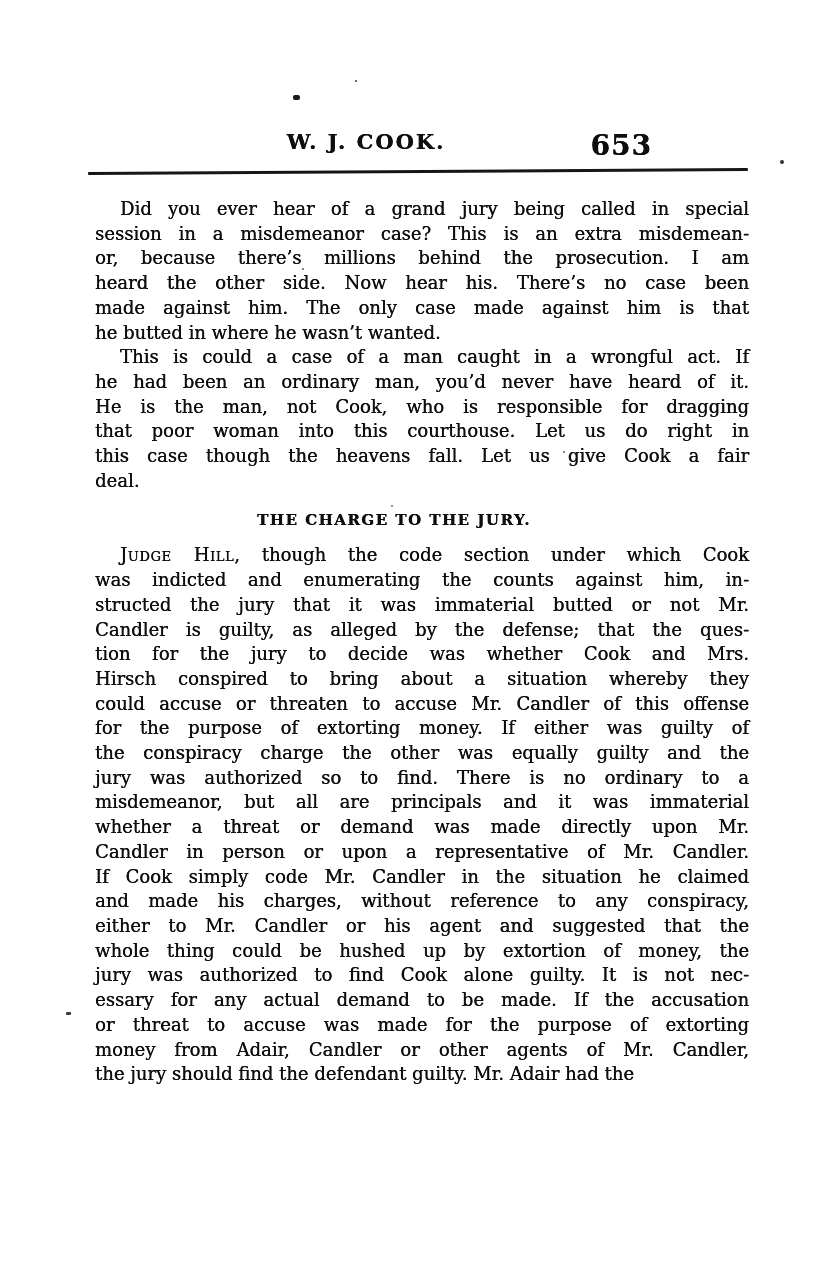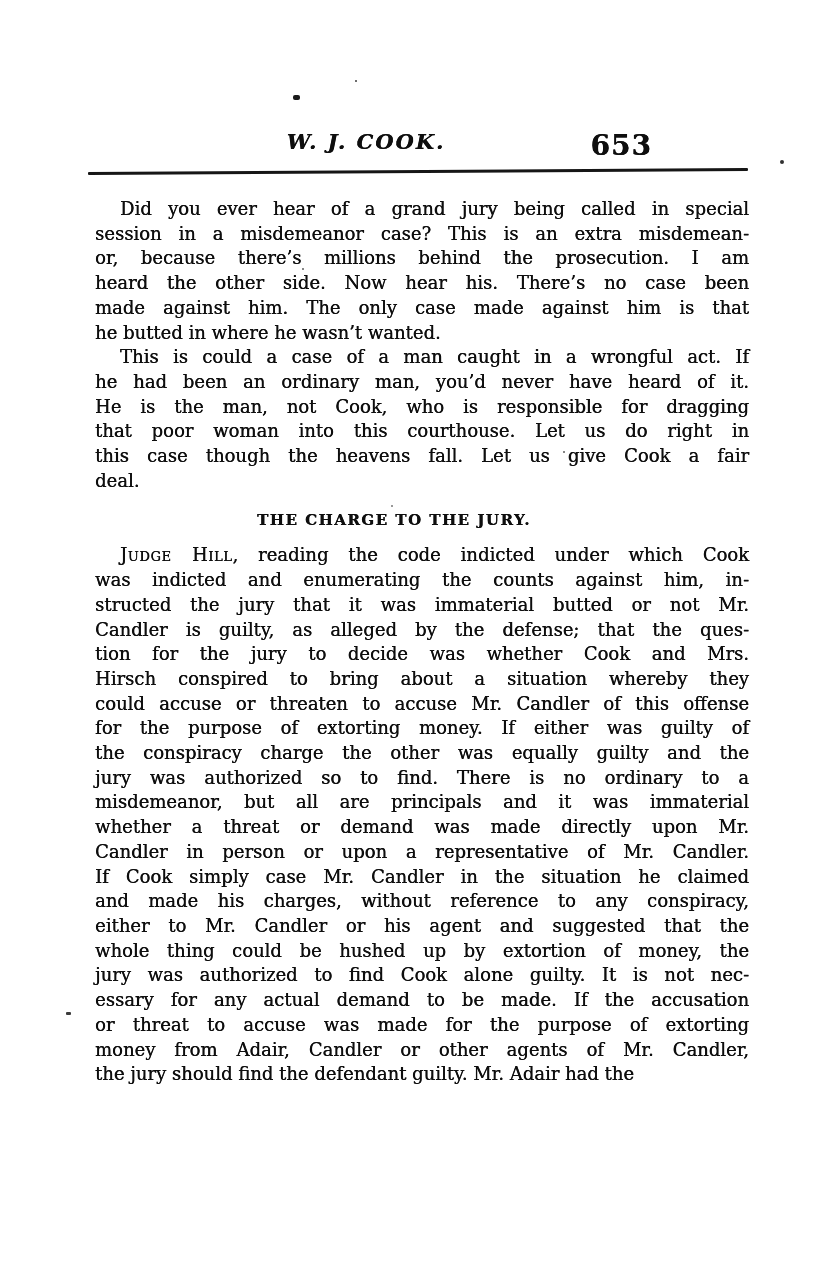--- a/index.html
+++ b/index.html
@@ -22,21 +22,20 @@
     top: 129px;
     left: 95px;
     width: 654px;
     height: 32px;
   }
   .head-title {
     position: absolute;
     left: 271px;
     top: 0;
     transform: translateX(-50%);
-    font-style: italic;
     font-weight: bold;
     font-size: 21px;
     letter-spacing: 2px;
     white-space: nowrap;
     text-shadow: 0.3px 0 0 currentColor;
   }
   .head-page-number {
     position: absolute;
     right: 97px;
     top: 0;
@@ -132,34 +131,34 @@
       <div class="ln">he had been an ordinary man, you’d never have heard of it.</div>
       <div class="ln">He is the man, not Cook, who is responsible for dragging</div>
       <div class="ln">that poor woman into this courthouse. Let us do right in</div>
       <div class="ln">this case though the heavens fall. Let us give Cook a fair</div>
       <div class="ln ln-last">deal.</div>
     </div>
 
     <div class="section-heading">THE CHARGE TO THE JURY.</div>
 
     <div class="para">
-      <div class="ln indent"><span class="sc">Judge Hill</span><span>, reading the code indicted under which Cook</span></div>
+      <div class="ln indent"><span class="sc">Judge Hill</span><span>, though the code section under which Cook</span></div>
       <div class="ln">was indicted and enumerating the counts against him, in-</div>
       <div class="ln">structed the jury that it was immaterial butted or not Mr.</div>
       <div class="ln">Candler is guilty, as alleged by the defense; that the ques-</div>
       <div class="ln">tion for the jury to decide was whether Cook and Mrs.</div>
       <div class="ln">Hirsch conspired to bring about a situation whereby they</div>
       <div class="ln">could accuse or threaten to accuse Mr. Candler of this offense</div>
       <div class="ln">for the purpose of extorting money. If either was guilty of</div>
       <div class="ln">the conspiracy charge the other was equally guilty and the</div>
       <div class="ln">jury was authorized so to find. There is no ordinary to a</div>
       <div class="ln">misdemeanor, but all are principals and it was immaterial</div>
       <div class="ln">whether a threat or demand was made directly upon Mr.</div>
       <div class="ln">Candler in person or upon a representative of Mr. Candler.</div>
-      <div class="ln">If Cook simply case Mr. Candler in the situation he claimed</div>
+      <div class="ln">If Cook simply code Mr. Candler in the situation he claimed</div>
       <div class="ln">and made his charges, without reference to any conspiracy,</div>
       <div class="ln">either to Mr. Candler or his agent and suggested that the</div>
       <div class="ln">whole thing could be hushed up by extortion of money, the</div>
       <div class="ln">jury was authorized to find Cook alone guilty. It is not nec-</div>
       <div class="ln">essary for any actual demand to be made. If the accusation</div>
       <div class="ln">or threat to accuse was made for the purpose of extorting</div>
       <div class="ln">money from Adair, Candler or other agents of Mr. Candler,</div>
       <div class="ln ln-last">the jury should find the defendant guilty. Mr. Adair had the</div>
     </div>
 

